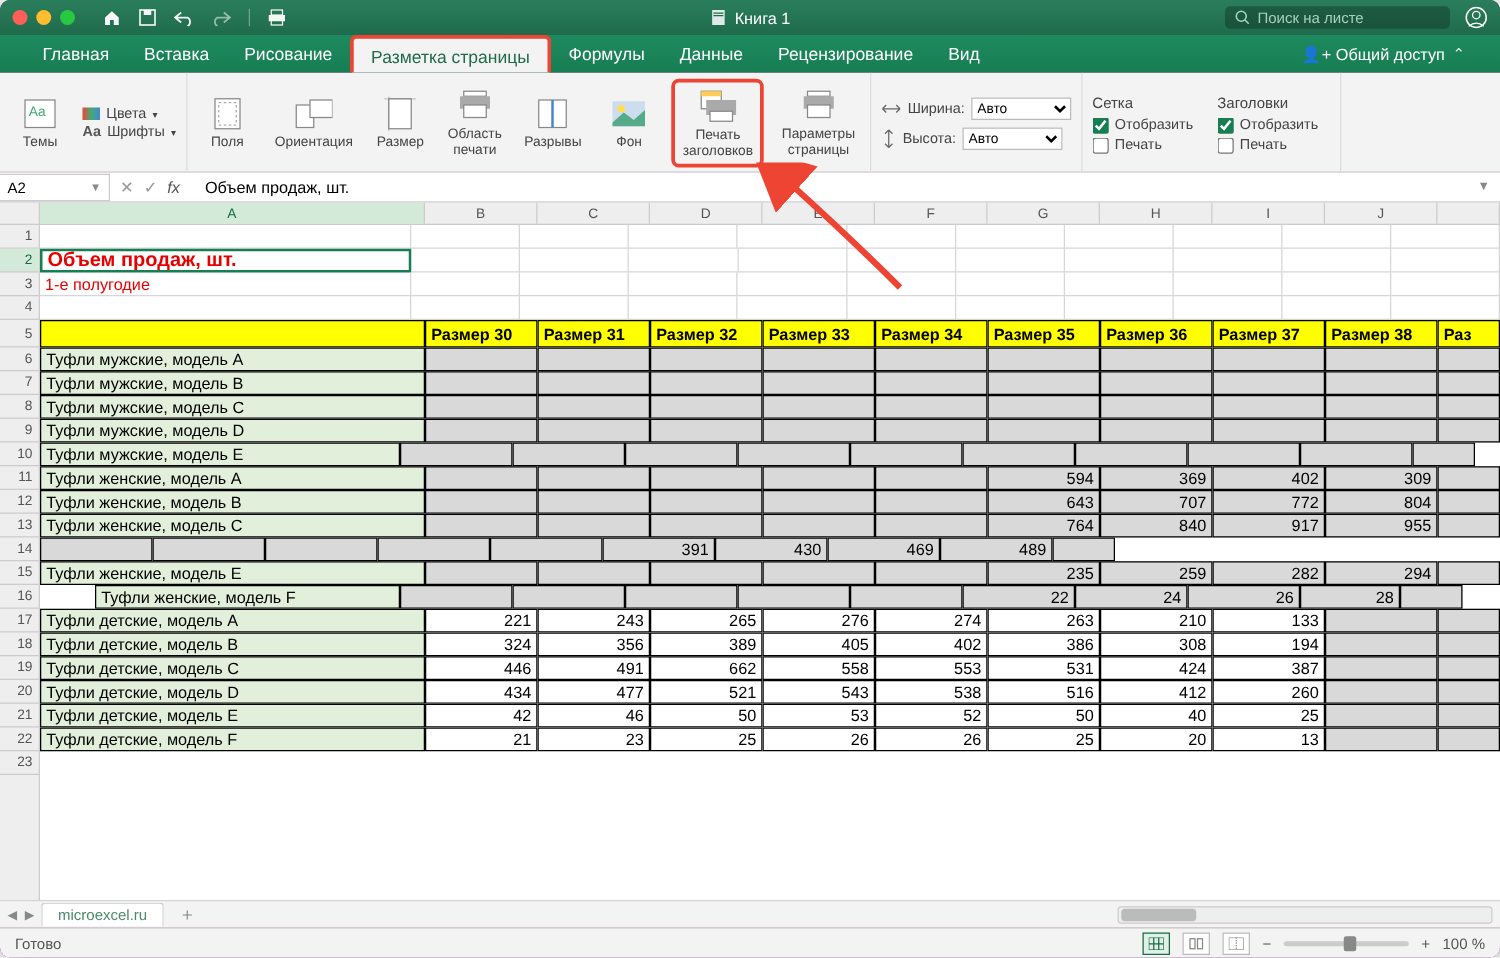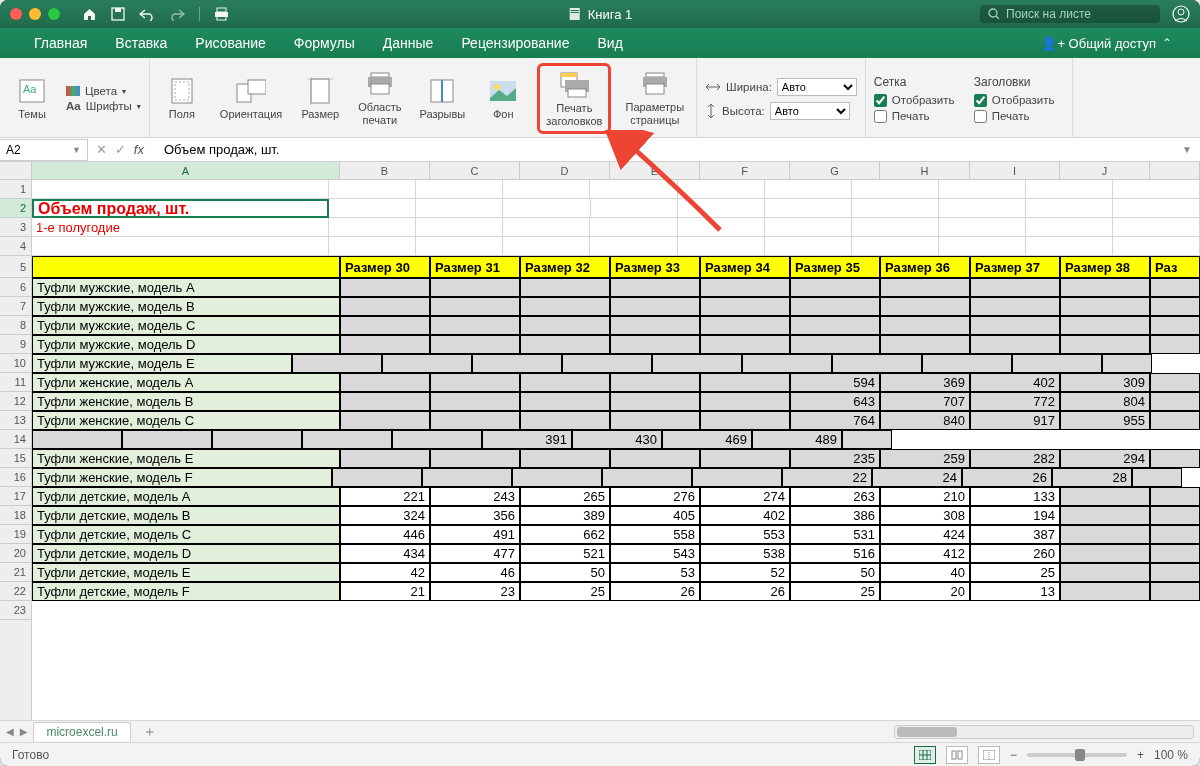--- a/index.html
+++ b/index.html
@@ -155,20 +155,21 @@
           <circle cx="9" cy="7" r="3" fill="none" stroke="#fff"></circle>
           <path d="M3 16 Q9 11 15 16" fill="none" stroke="#fff"></path>
         </svg>
     </div>
   </div>
 
   <div class="ribbon-tabs">
     <div class="ribbon-tab">Главная</div>
     <div class="ribbon-tab">Вставка</div>
     <div class="ribbon-tab">Рисование</div>
+    <div class="ribbon-tab active">Разметка страницы</div>
     <div class="ribbon-tab">Формулы</div>
     <div class="ribbon-tab">Данные</div>
     <div class="ribbon-tab">Рецензирование</div>
     <div class="ribbon-tab">Вид</div>
     <div class="share-area">
       <span>👤+ <span>Общий доступ</span></span>
       <span class="chevron">⌃</span>
     </div>
   </div>
 
@@ -499,21 +500,21 @@
           <div class="cell gray num" style="width: 90px;"></div>
           <div class="cell gray num" style="width: 90px;"></div>
           <div class="cell gray num" style="width: 90px;"></div>
           <div class="cell gray num" style="width: 90px;"></div>
           <div class="cell gray num" style="width: 90px;"></div>
           <div class="cell gray num" style="width: 90px;"></div>
           <div class="cell gray num" style="width: 90px;"></div>
           <div class="cell gray" style="width: 50px;"></div>
         </div>
         <div class="row">
-          <div class="cell rowname" style="width: 260px;">Туфли мужские, модель E</div>
+          <div class="cell rowname" style="width: 288px;">Туфли мужские, модель E</div>
           <div class="cell gray num" style="width: 90px;"></div>
           <div class="cell gray num" style="width: 90px;"></div>
           <div class="cell gray num" style="width: 90px;"></div>
           <div class="cell gray num" style="width: 90px;"></div>
           <div class="cell gray num" style="width: 90px;"></div>
           <div class="cell gray num" style="width: 90px;"></div>
           <div class="cell gray num" style="width: 90px;"></div>
           <div class="cell gray num" style="width: 90px;"></div>
           <div class="cell gray num" style="width: 90px;"></div>
           <div class="cell gray" style="width: 50px;"></div>
@@ -576,21 +577,21 @@
           <div class="cell gray num" style="width: 90px;"></div>
           <div class="cell gray num" style="width: 90px;"></div>
           <div class="cell gray num" style="width: 90px;"></div>
           <div class="cell gray num" style="width: 90px;">235</div>
           <div class="cell gray num" style="width: 90px;">259</div>
           <div class="cell gray num" style="width: 90px;">282</div>
           <div class="cell gray num" style="width: 90px;">294</div>
           <div class="cell gray" style="width: 50px;"></div>
         </div>
         <div class="row">
-          <div class="cell rowname" style="width: 300px;">Туфли женские, модель F</div>
+          <div class="cell rowname" style="width: 244px; margin-left: 44px;">Туфли женские, модель F</div>
           <div class="cell gray num" style="width: 90px;"></div>
           <div class="cell gray num" style="width: 90px;"></div>
           <div class="cell gray num" style="width: 90px;"></div>
           <div class="cell gray num" style="width: 90px;"></div>
           <div class="cell gray num" style="width: 90px;"></div>
           <div class="cell gray num" style="width: 90px;">22</div>
           <div class="cell gray num" style="width: 90px;">24</div>
           <div class="cell gray num" style="width: 90px;">26</div>
           <div class="cell gray num" style="width: 80px;">28</div>
           <div class="cell gray" style="width: 50px;"></div>

